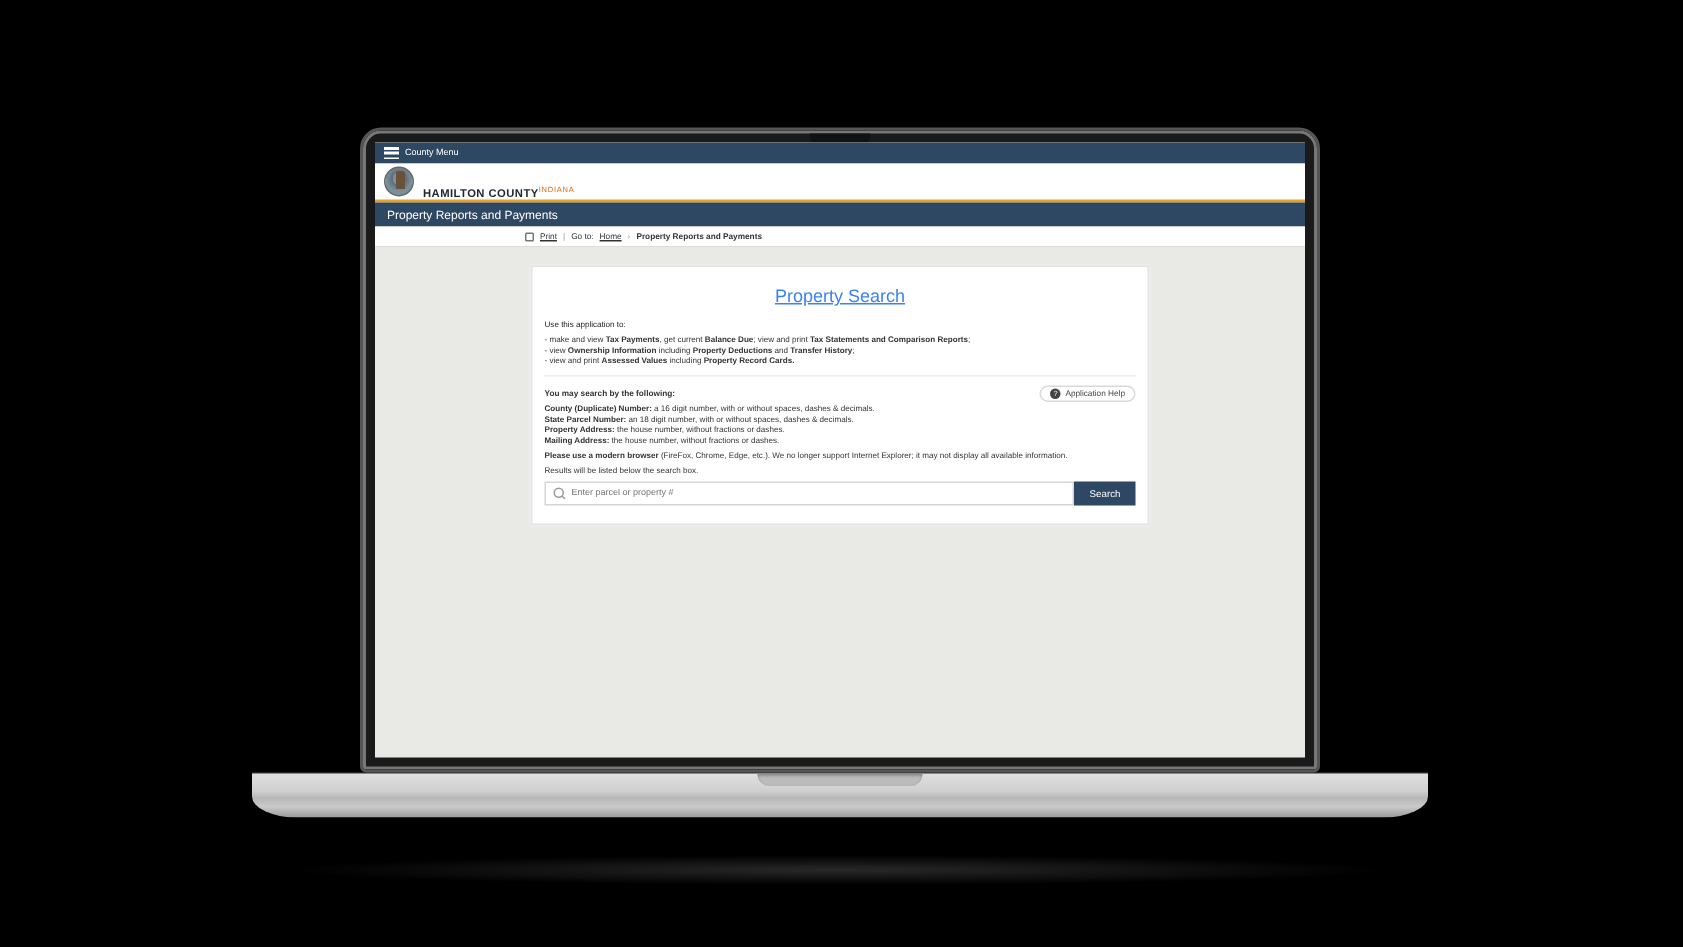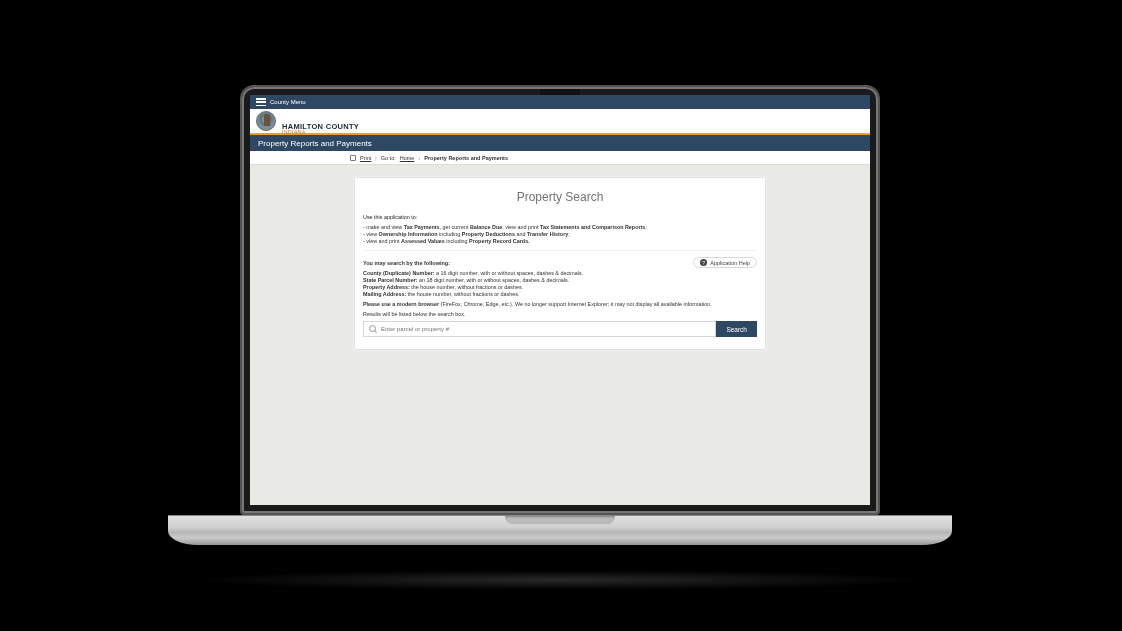--- a/index.html
+++ b/index.html
@@ -69,21 +69,21 @@
   .logo-row {
     background: #fff; height: 26px; display: flex; align-items: center;
     padding: 0 6px; gap: 6px; border-bottom: 2px solid #e6a220;
   }
   .logo-circle {
     width: 20px; height: 20px; border-radius: 50%;
     background: radial-gradient(circle at 50% 40%, #7a919c 30%, #5d6c78 31%, #7a919c 60%);
     border: 1px solid #666; position: relative; overflow: hidden;
   }
   .logo-circle::after { content:""; position:absolute; left:7px; top:2px; width:6px; height:12px; background:#69513a; border-radius: 2px 2px 0 0; }
-  .logo-text { display:flex; flex-direction:column; line-height: 1; margin-top: 16px; }
+  .logo-text { display:flex; flex-direction:row; line-height: 1; margin-top: 16px; }
   .logo-text .t1 { font-weight: bold; font-size: 7.5px; color:#1c2732; letter-spacing: .3px; }
   .logo-text .t2 { font-size: 5px; color:#d46a1a; letter-spacing: .5px; }
 
   .section-bar { height: 16px; background: #2e4763; color: #fff; display:flex; align-items:center; padding: 0 8px; }
   .section-bar span { font-size: 8px; }
 
   .breadcrumb-row {
     height: 14px; background: #fff; display:flex; align-items:center;
     padding: 0 8px 0 100px; gap: 4px; color:#333; font-size: 5.5px;
     border-bottom: 1px solid #ddd;
@@ -91,21 +91,21 @@
   .bc-icon { width:6px; height:6px; border:1px solid #777; border-radius: 1px; display:inline-block; position:relative; }
   .bc-link { text-decoration: underline; cursor: pointer; color:#333; }
   .bc-sep { color:#999; }
 
   .content { padding: 10px 18px 0 18px; }
   .card {
     margin: 2px auto 0; width: 412px; background: #fff;
     border: 1px solid #e3e3e3; border-radius: 1px; box-shadow: 0 0 0 1px #eee;
     padding: 8px 8px 12px 8px;
   }
-  .card h1 { text-align:center; font-size: 12px; font-weight: 400; color:#737373; margin: 4px 0 10px; }
+  .card h1 { text-align:center; font-size: 12px; font-weight: 400; color:#3b82f6; margin: 4px 0 10px; text-decoration: underline; }
 
   .intro { font-size: 5.4px; color:#222; margin-bottom: 4px; }
   .use-list { font-size: 5.4px; color:#333; margin: 0 0 6px 0; }
   .use-list div { margin: 1px 0; }
   .use-list b, .instructions b { font-weight: bold; }
 
   .divider { height:1px; background:#eee; margin: 4px 0 6px; }
 
   .instructions-header { display:flex; align-items:center; }
   .instructions-header .lead { font-size:5.5px; font-weight:bold; flex:1; }

